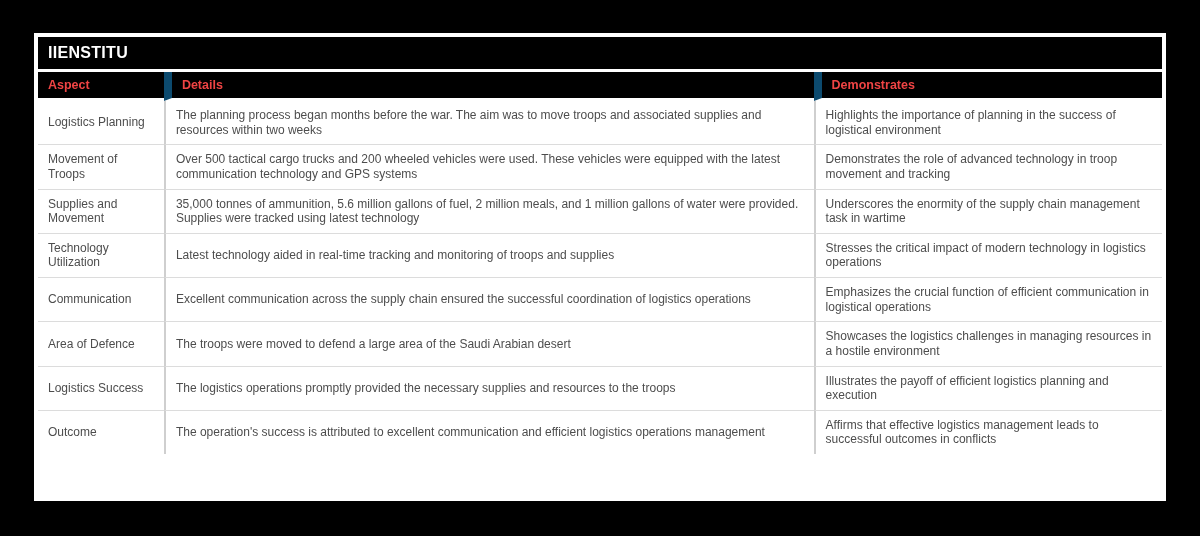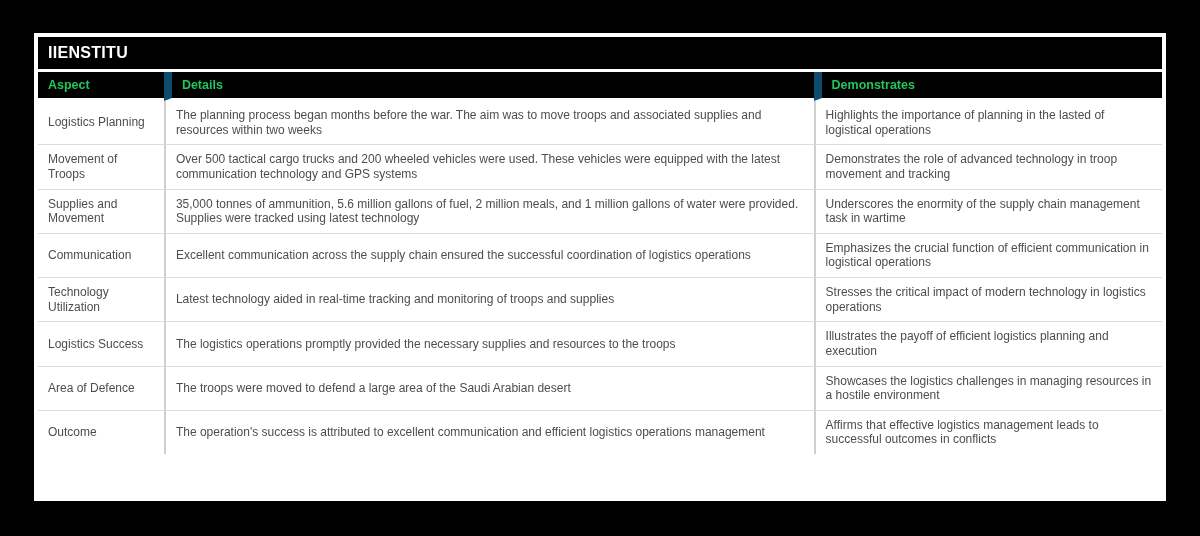--- a/index.html
+++ b/index.html
@@ -34,21 +34,21 @@
     width: 100%;
     border-collapse: separate;
     border-spacing: 0;
     table-layout: fixed;
   }
   col.c-aspect { width: 11.2%; }
   col.c-details { width: 57.8%; }
   col.c-significance { width: 31%; }
   thead th {
     background: #000;
-    color: #22c55e;
+    color: #ef4444;
     font-weight: bold;
     font-size: 12.5px;
     text-align: left;
     padding: 6px 10px;
     height: 26px;
     border-bottom: 3px solid #fff;
   }
   thead th + th { border-left: 8px solid #0c4a6e; }
   tbody td {
     color: #4d4d4d;
@@ -79,58 +79,58 @@
         <th>Aspect</th>
         <th>Details</th>
         <th>Demonstrates</th>
       </tr>
     </thead>
     <tbody>
 
   <tr>
     <td>Logistics Planning</td>
     <td>The planning process began months before the war. The aim was to move troops and associated supplies and resources within two weeks</td>
-    <td>Highlights the importance of planning in the lasted of logistical operations</td>
+    <td>Highlights the importance of planning in the success of logistical environment</td>
   </tr>
 
   <tr>
     <td>Movement of Troops</td>
     <td>Over 500 tactical cargo trucks and 200 wheeled vehicles were used. These vehicles were equipped with the latest communication technology and GPS systems</td>
     <td>Demonstrates the role of advanced technology in troop movement and tracking</td>
   </tr>
 
   <tr>
     <td>Supplies and Movement</td>
     <td>35,000 tonnes of ammunition, 5.6 million gallons of fuel, 2 million meals, and 1 million gallons of water were provided. Supplies were tracked using latest technology</td>
     <td>Underscores the enormity of the supply chain management task in wartime</td>
   </tr>
 
   <tr>
+    <td>Technology Utilization</td>
+    <td>Latest technology aided in real-time tracking and monitoring of troops and supplies</td>
+    <td>Stresses the critical impact of modern technology in logistics operations</td>
+  </tr>
+
+  <tr>
     <td>Communication</td>
     <td>Excellent communication across the supply chain ensured the successful coordination of logistics operations</td>
     <td>Emphasizes the crucial function of efficient communication in logistical operations</td>
   </tr>
 
+
   <tr>
-    <td>Technology Utilization</td>
-    <td>Latest technology aided in real-time tracking and monitoring of troops and supplies</td>
-    <td>Stresses the critical impact of modern technology in logistics operations</td>
+    <td>Area of Defence</td>
+    <td>The troops were moved to defend a large area of the Saudi Arabian desert</td>
+    <td>Showcases the logistics challenges in managing resources in a hostile environment</td>
   </tr>
-
 
   <tr>
     <td>Logistics Success</td>
     <td>The logistics operations promptly provided the necessary supplies and resources to the troops</td>
     <td>Illustrates the payoff of efficient logistics planning and execution</td>
-  </tr>
-
-  <tr>
-    <td>Area of Defence</td>
-    <td>The troops were moved to defend a large area of the Saudi Arabian desert</td>
-    <td>Showcases the logistics challenges in managing resources in a hostile environment</td>
   </tr>
 
   <tr>
     <td>Outcome</td>
     <td>The operation's success is attributed to excellent communication and efficient logistics operations management</td>
     <td>Affirms that effective logistics management leads to successful outcomes in conflicts</td>
   </tr>
 </tbody>
   </table>
 </div>

